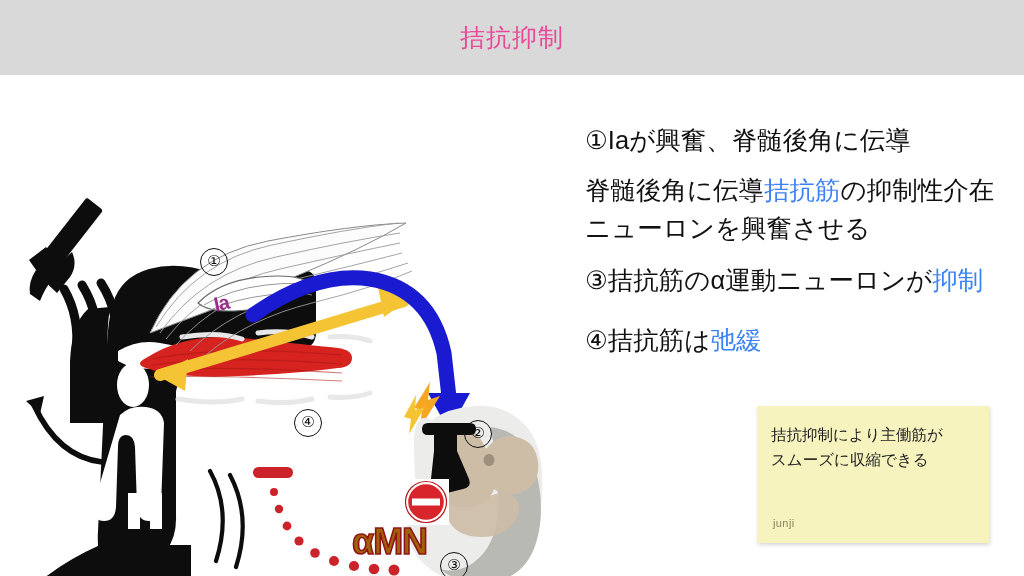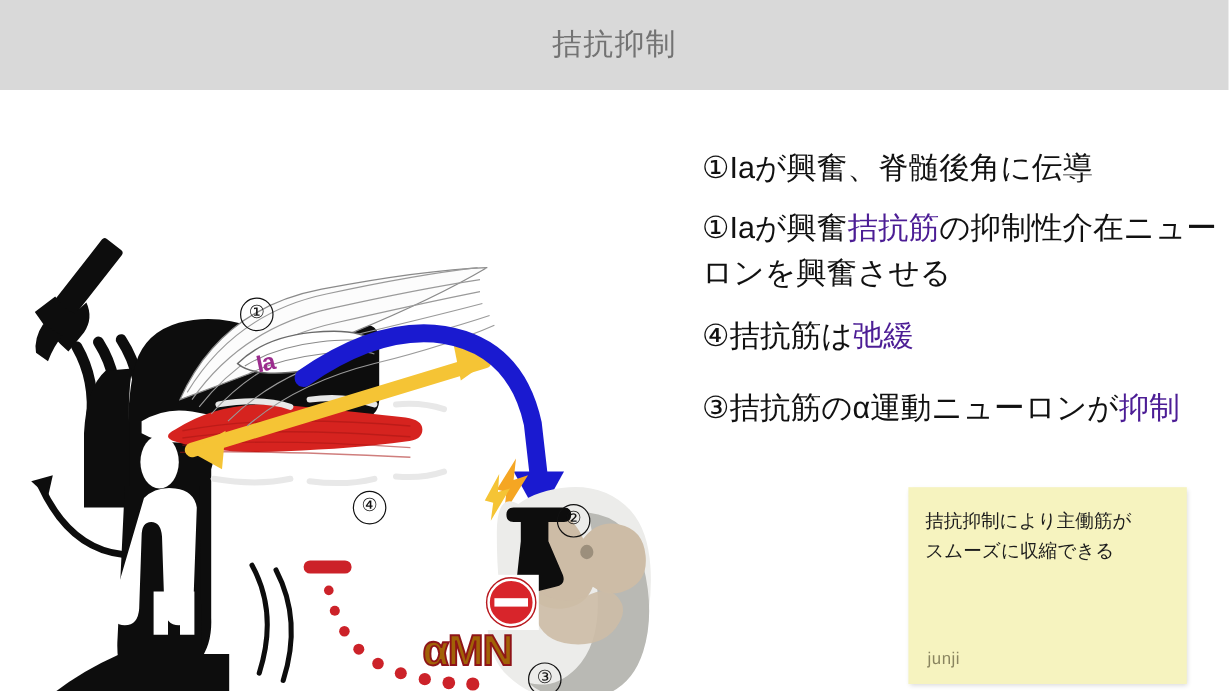--- a/index.html
+++ b/index.html
@@ -30,21 +30,21 @@
   }
   #slide-title {
     position: absolute;
     left: 0;
     top: 0;
     width: 1024px;
     height: 75px;
     line-height: 75px;
     text-align: center;
     font-size: 25px;
-    color: #737373;
+    color: #ec4899;
     letter-spacing: 1px;
     font-weight: 400;
     white-space: nowrap;
   }
 
   
   #steps {
     position: absolute;
     left: 585px;
     top: 98px;
@@ -53,46 +53,46 @@
   }
   .step-line {
     font-size: 25.5px;
     line-height: 38px;
     color: #111111;
     margin-bottom: 12px;
     letter-spacing: 0px;
   }
   .step-line:nth-child(2) { margin-bottom: 14px; }
   .step-line:nth-child(3) { margin-bottom: 22px; }
-  .hl { color: #4c1d95; }
+  .hl { color: #3b82f6; }
 
   
   #sticky-note {
     position: absolute;
     left: 757px;
     top: 406px;
     width: 232px;
-    height: 164px;
+    height: 137px;
     background: #f6f3bf;
     box-shadow: 1px 2px 4px rgba(0,0,0,0.16);
   }
   #sticky-note-text {
     position: absolute;
     left: 14px;
     top: 16px;
     width: 205px;
     font-size: 15.5px;
     line-height: 25px;
     color: #1c1c1c;
   }
   #sticky-note-signature {
     position: absolute;
     left: 16px;
     bottom: 14px;
-    font-size: 14px;
+    font-size: 11px;
     color: #8a8560;
     letter-spacing: 0.4px;
   }
 
   
   #illustration {
     position: absolute;
     left: 0;
     top: 75px;
     width: 585px;
@@ -369,23 +369,23 @@
         <circle cx="23" cy="23" r="20.5" fill="none" stroke="#b8191f" stroke-width="1.2"></circle>
         <rect x="9" y="19.5" width="28" height="7" fill="#ffffff"></rect>
       </svg>
     </div>
 
     <div id="label-amn">αMN</div>
   </div>
 
   <div id="steps">
       <div class="step-line"><span>①Iaが興奮、脊髄後角に伝導</span></div>
-      <div class="step-line"><span>①Iaが興奮</span><span class="hl">拮抗筋</span><span>の抑制性介在ニューロンを興奮させる</span></div>
+      <div class="step-line"><span>脊髄後角に伝導</span><span class="hl">拮抗筋</span><span>の抑制性介在ニューロンを興奮させる</span></div>
+      <div class="step-line"><span>③拮抗筋のα運動ニューロンが</span><span class="hl">抑制</span></div>
       <div class="step-line"><span>④拮抗筋は</span><span class="hl">弛緩</span></div>
-      <div class="step-line"><span>③拮抗筋のα運動ニューロンが</span><span class="hl">抑制</span></div>
     </div>
 
   <div id="sticky-note">
     <div id="sticky-note-text">拮抗抑制により主働筋が<br>スムーズに収縮できる</div>
     <div id="sticky-note-signature">junji</div>
   </div>
 
 </div>
 
 </body></html>

